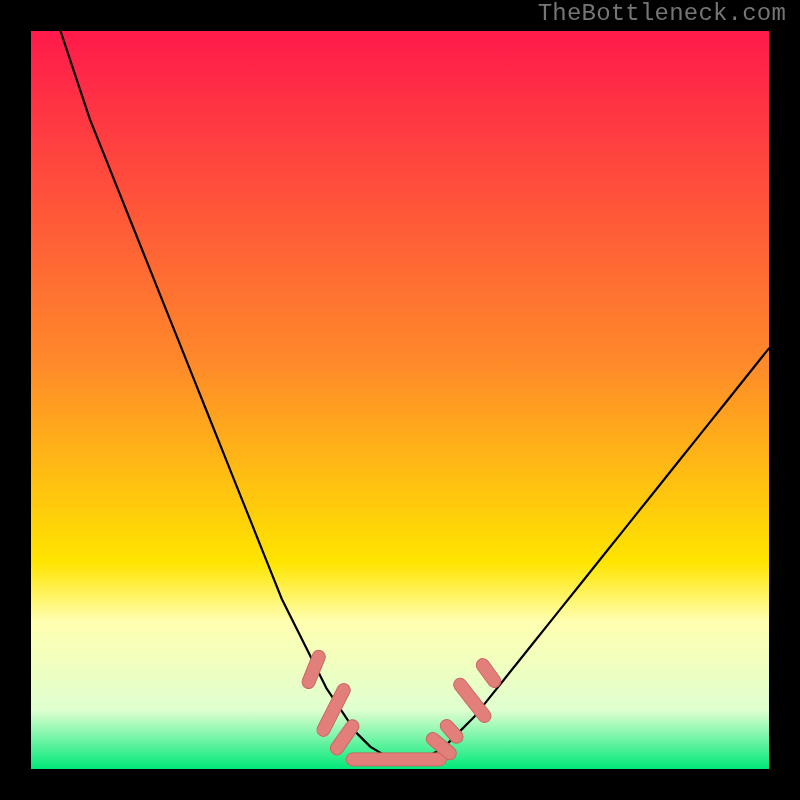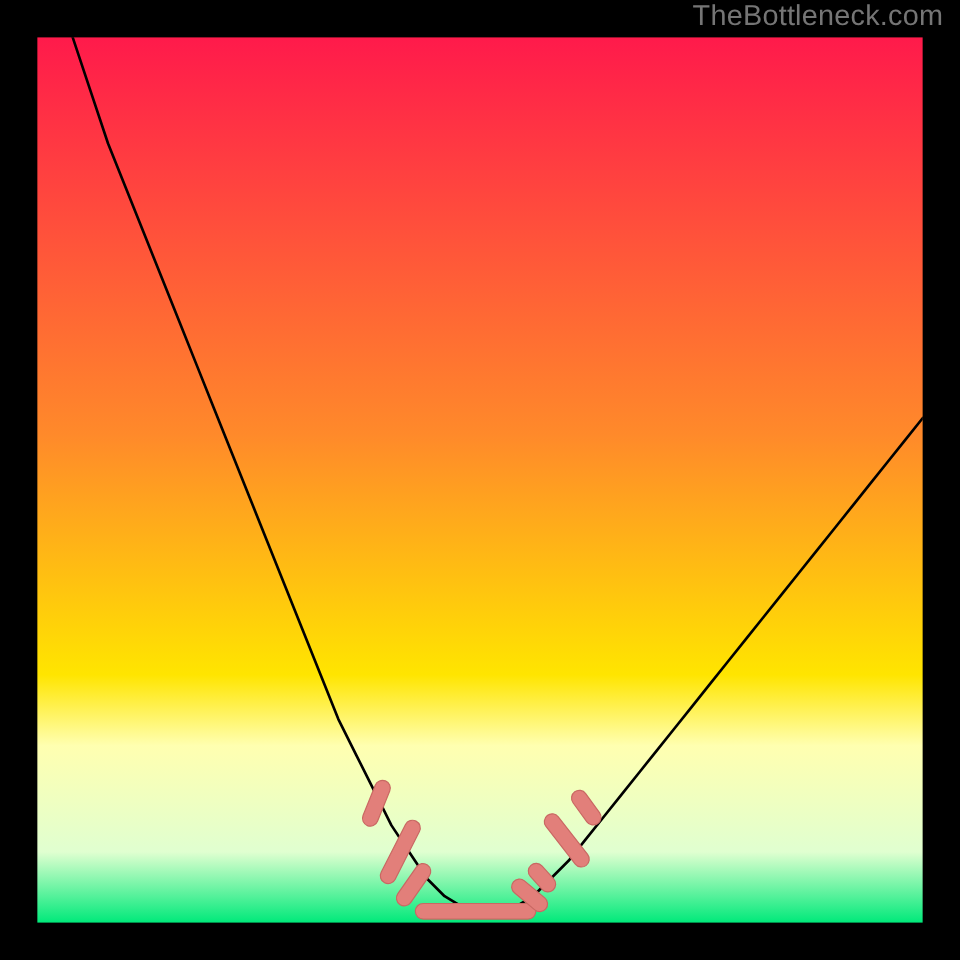--- a/index.html
+++ b/index.html
@@ -9,20 +9,21 @@
     height: 800px;
     background: #000;
     font-family: Arial, Helvetica, sans-serif;
     overflow: hidden;
   }
   .frame {
     position: relative;
     width: 800px;
     height: 800px;
     background: #000;
+    font-family: Liberation Mono, monospace;
   }
   .watermark {
     position: absolute;
     top: 0px;
     right: 14px;
     color: #757575;
     font-size: 24px;
     font-weight: 400;
     letter-spacing: 0.2px;
     user-select: none;

